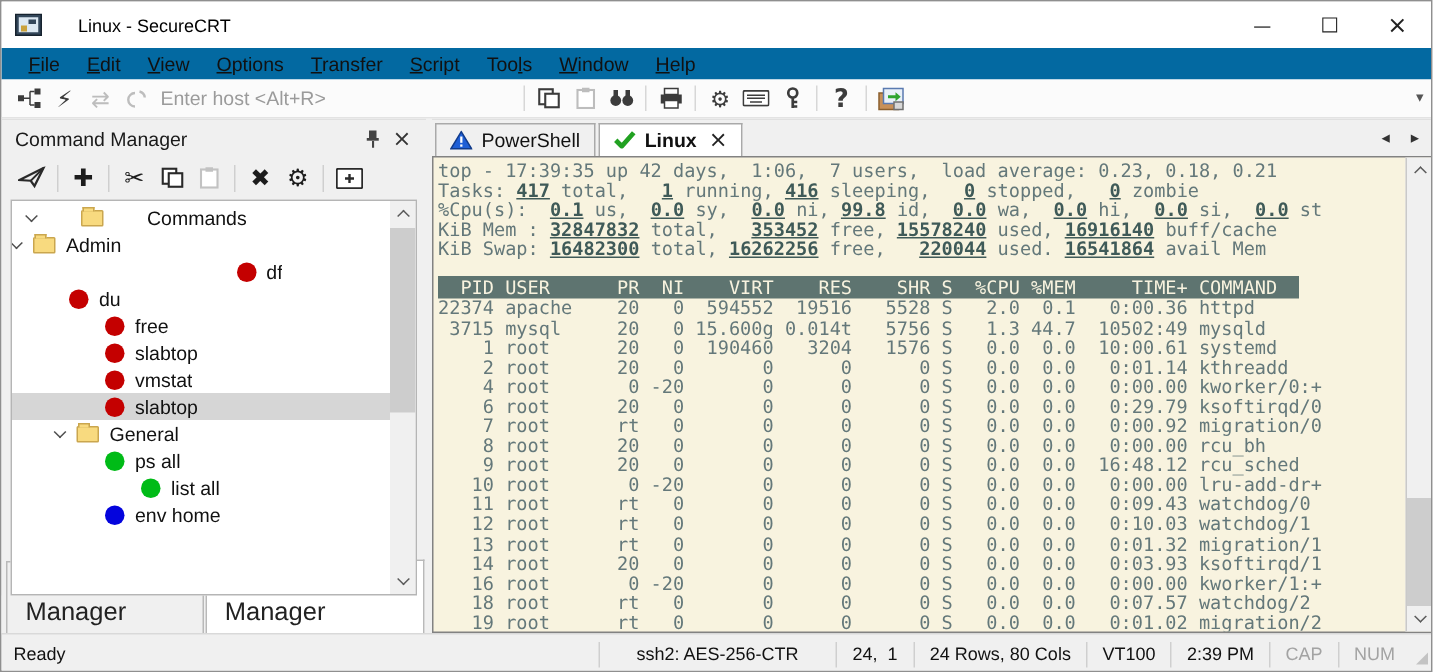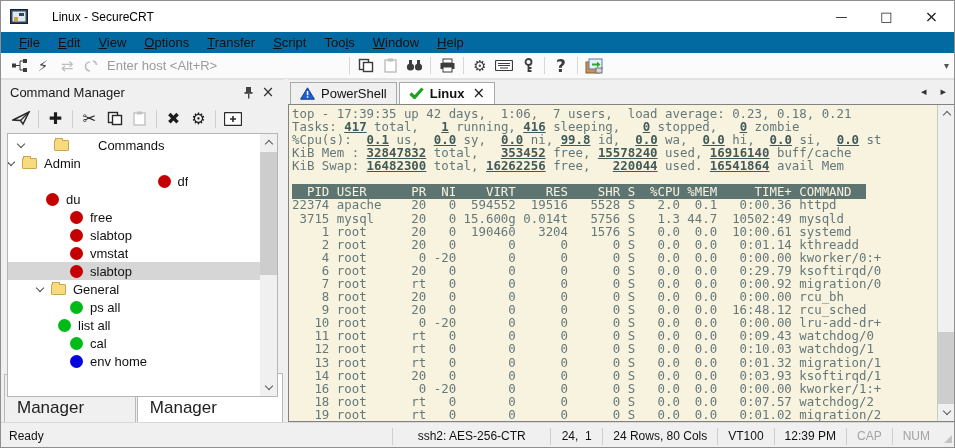--- a/index.html
+++ b/index.html
@@ -328,29 +328,24 @@
             <div class="trow" style="padding-left: 29px;">
               <span class="chev"></span>
               <span class="foldericon"></span>
               <span class="tlabel">General</span>
             </div>
             <div class="trow" style="padding-left: 48px;">
               <span class="chevspace"></span>
               <span class="cmddot" style="background: rgb(0, 187, 23);"></span>
               <span class="tlabel">ps all</span>
             </div>
-            <div class="trow" style="padding-left: 36px;">
+            <div class="trow" style="padding-left: 72px;">
               <span class="chevspace"></span>
               <span class="cmddot" style="background: rgb(0, 187, 23);"></span>
               <span class="tlabel">list all</span>
-            </div>
-            <div class="trow" style="padding-left: 48px;">
-              <span class="chevspace"></span>
-              <span class="cmddot" style="background: rgb(0, 187, 23);"></span>
-              <span class="tlabel">cal</span>
             </div>
             <div class="trow" style="padding-left: 48px;">
               <span class="chevspace"></span>
               <span class="cmddot" style="background: rgb(4, 4, 221);"></span>
               <span class="tlabel">env home</span>
             </div>
           </div>
         <div class="vscroll">
           <div class="sb-btn sb-up">
               <div class="sb-chev"></div>
@@ -407,18 +402,18 @@
       </div>
     </div>
   </div>
 
   <div class="statusbar">
     <span class="status-ready">Ready</span>
     <span class="seg" style="min-width:158px;">ssh2: AES-256-CTR</span>
     <span class="seg" style="min-width:52px;">24,  1</span>
     <span class="seg" style="min-width:98px;">24 Rows, 80 Cols</span>
     <span class="seg" style="min-width:50px;">VT100</span>
-    <span class="seg" style="min-width:62px;">12:39 PM</span>
+    <span class="seg" style="min-width:62px;">2:39 PM</span>
     <span class="seg dim" style="min-width:40px;">CAP</span>
     <span class="seg dim" style="min-width:42px;">NUM</span>
     <span class="grip"></span>
   </div>
 </div>
 
 </body></html>

